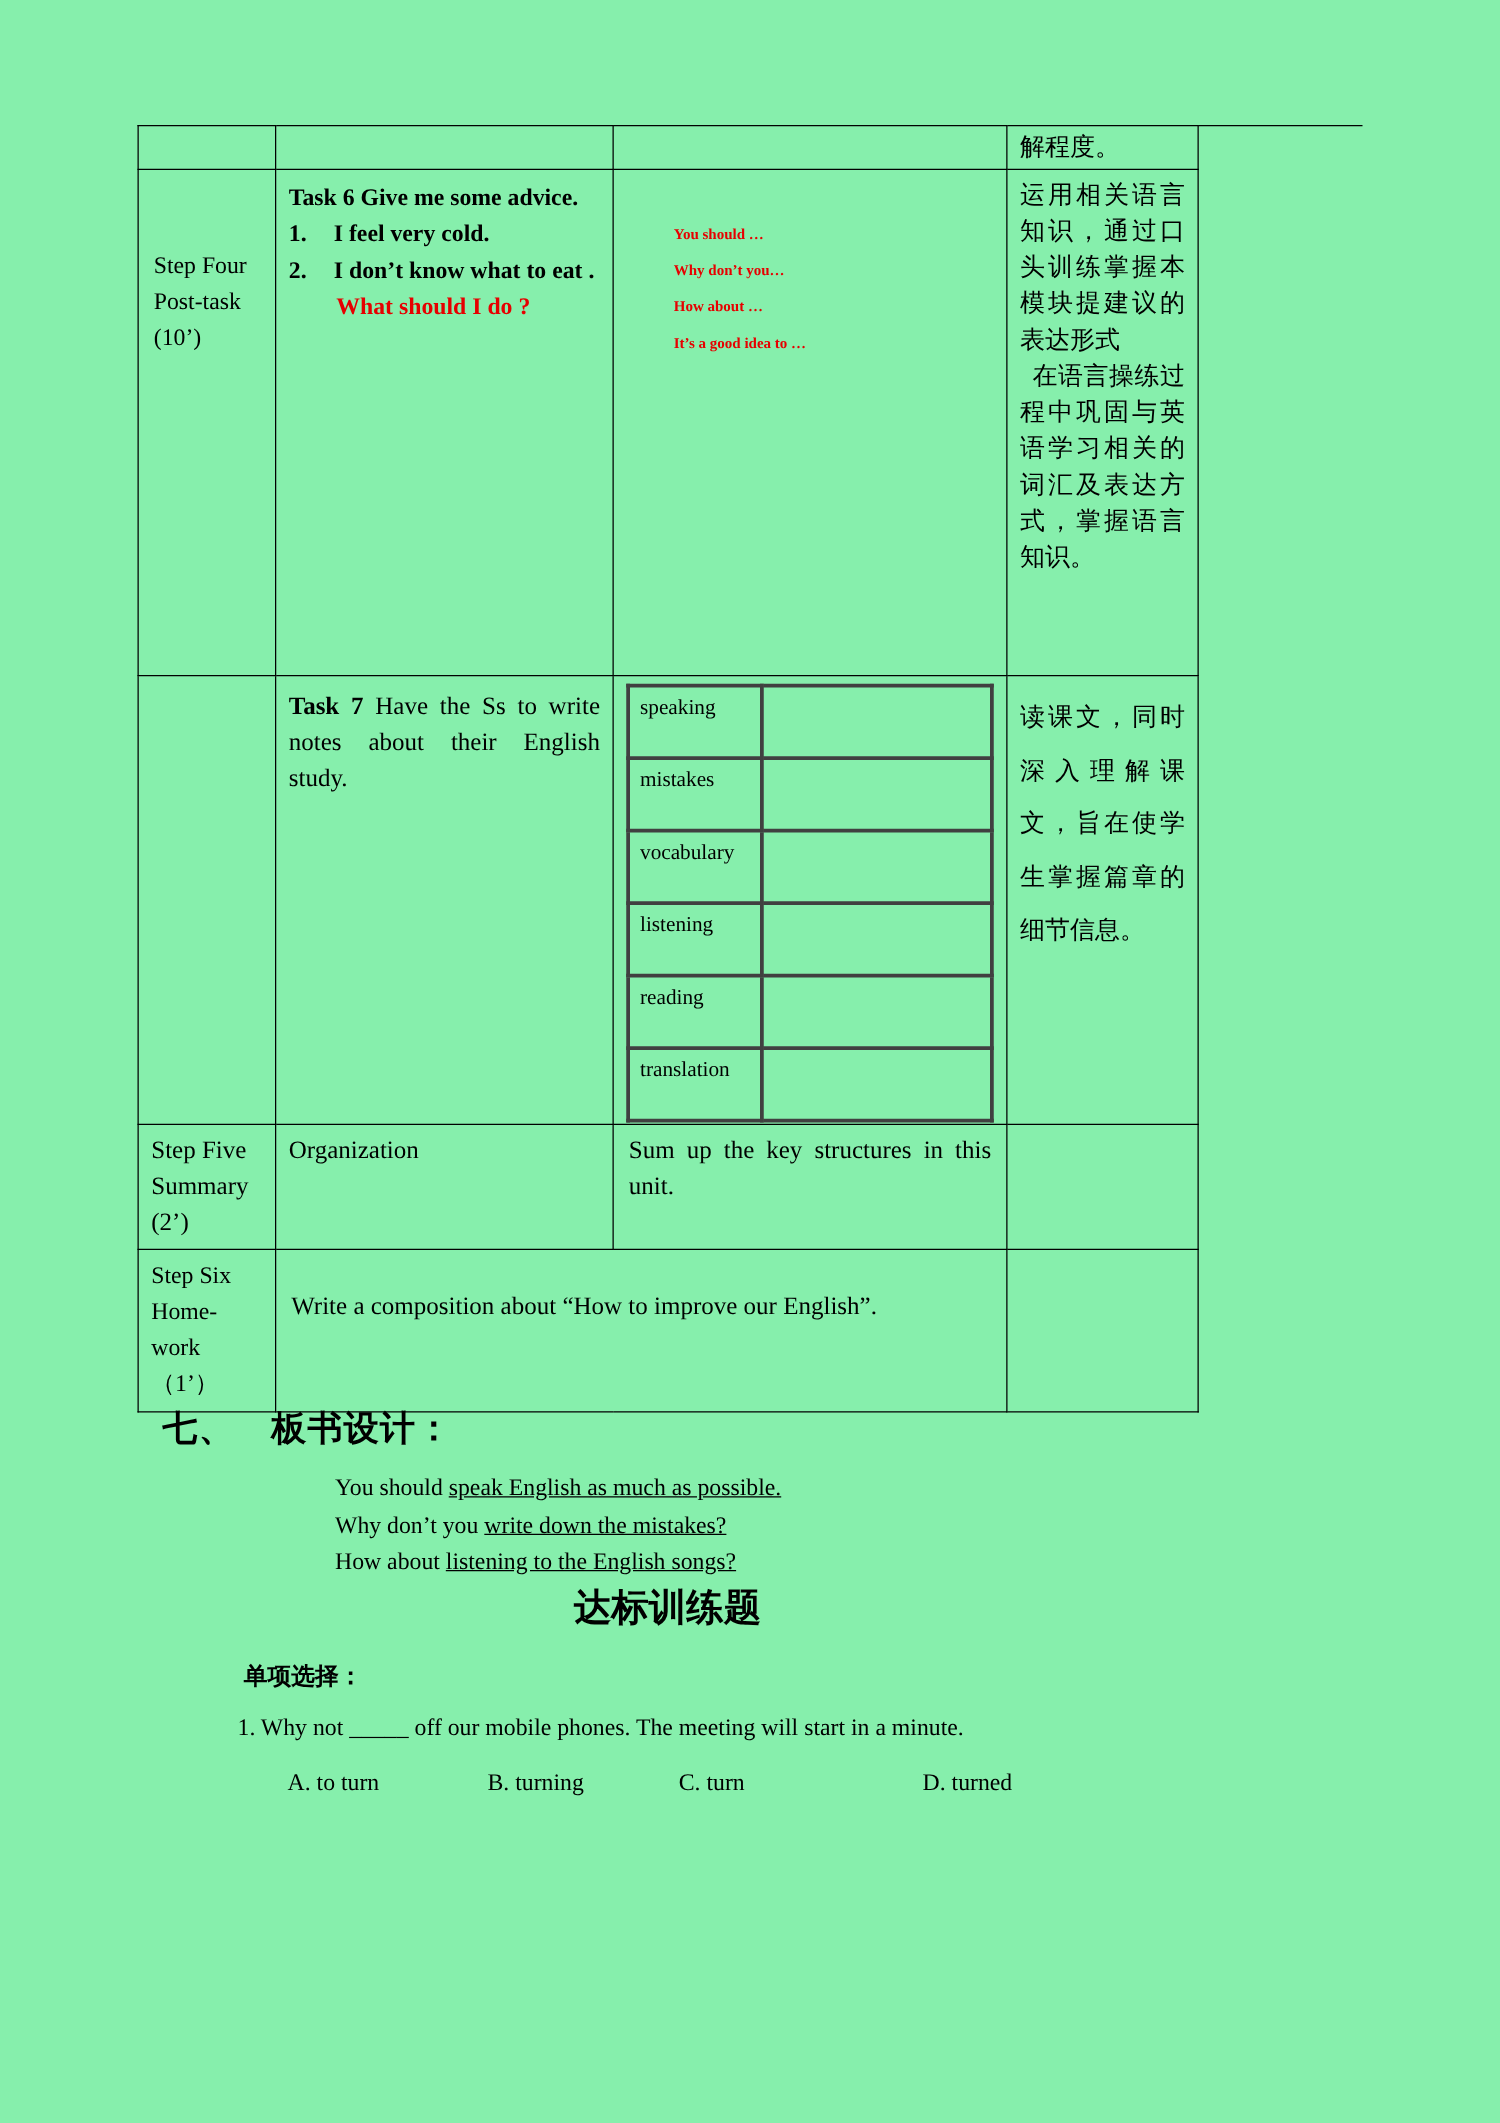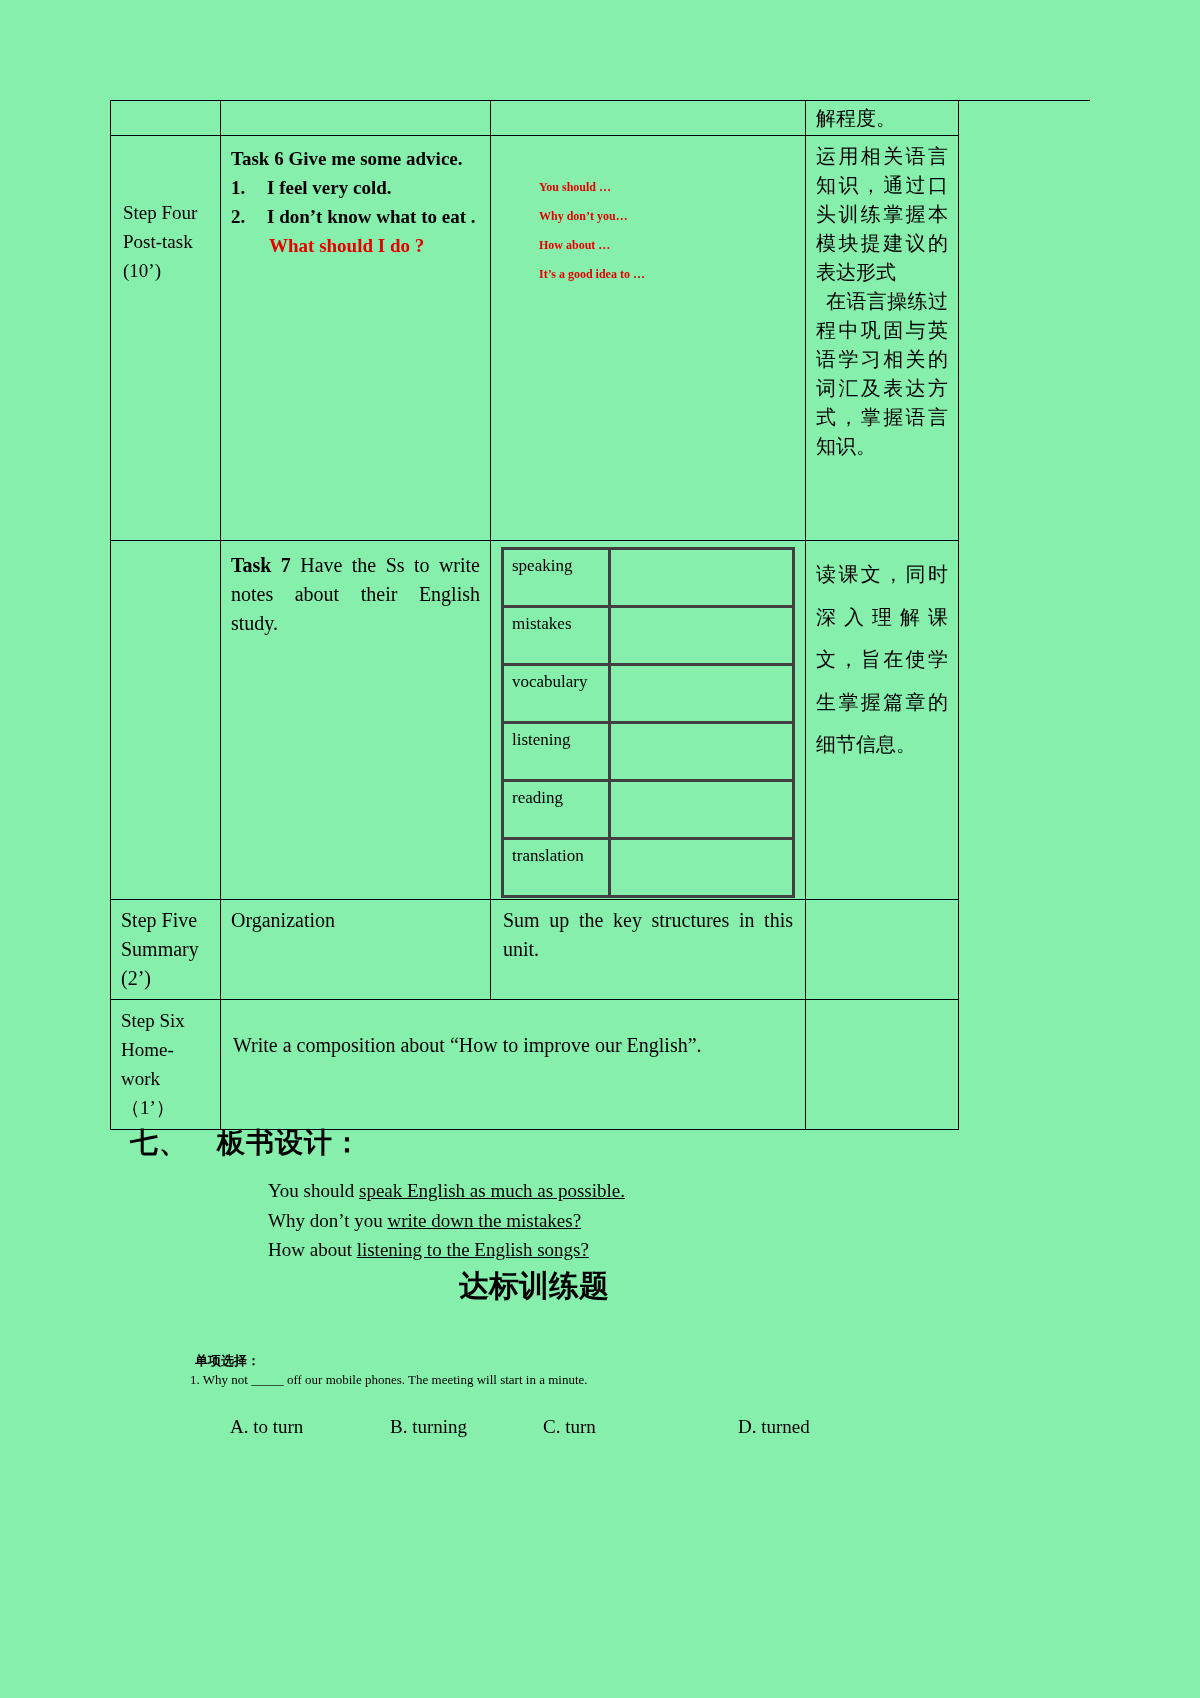--- a/index.html
+++ b/index.html
@@ -55,22 +55,22 @@
   .board-heading {
     position:absolute; left:130px; top:1124px; font-size:28px; font-weight:bold;
     font-family:"Liberation Sans", sans-serif; letter-spacing:1px;
   }
   .board-lines { position:absolute; left:228px; top:1176px; font-size:19px; line-height:29.5px;margin-left:40px; }
   .ul { text-decoration:underline; }
   .quiz-title {
     position:absolute; left:0; top:1266px; width:1068px; text-align:center;
     font-size:30px; font-weight:bold; font-family:"Liberation Sans", sans-serif;
   }
-  .quiz-section { position:absolute; left:195px; top:1328px; font-size:13px; font-weight:bold; font-family:Liberation Serif, serif;margin-top:24px; }
-  .quiz-question { position:absolute; left:190px; top:1372px; font-size:13px; }
+  .quiz-section { position:absolute; left:195px; top:1328px; font-size:19px; font-weight:bold; font-family:Liberation Serif, serif; }
+  .quiz-question { position:absolute; left:190px; top:1372px; font-size:19px; }
   .quiz-options { position:absolute; left:0; top:1416px; width:1200px; height:26px; font-size:19px; }
   .quiz-options span { position:absolute; top:0; }
   .opt-a { left:230px; } .opt-b { left:390px; } .opt-c { left:543px; } .opt-d { left:738px; }
 </style>
 </head>
 <body>
 
 <div class="page">
 
   <div class="top-line-ext"></div>

